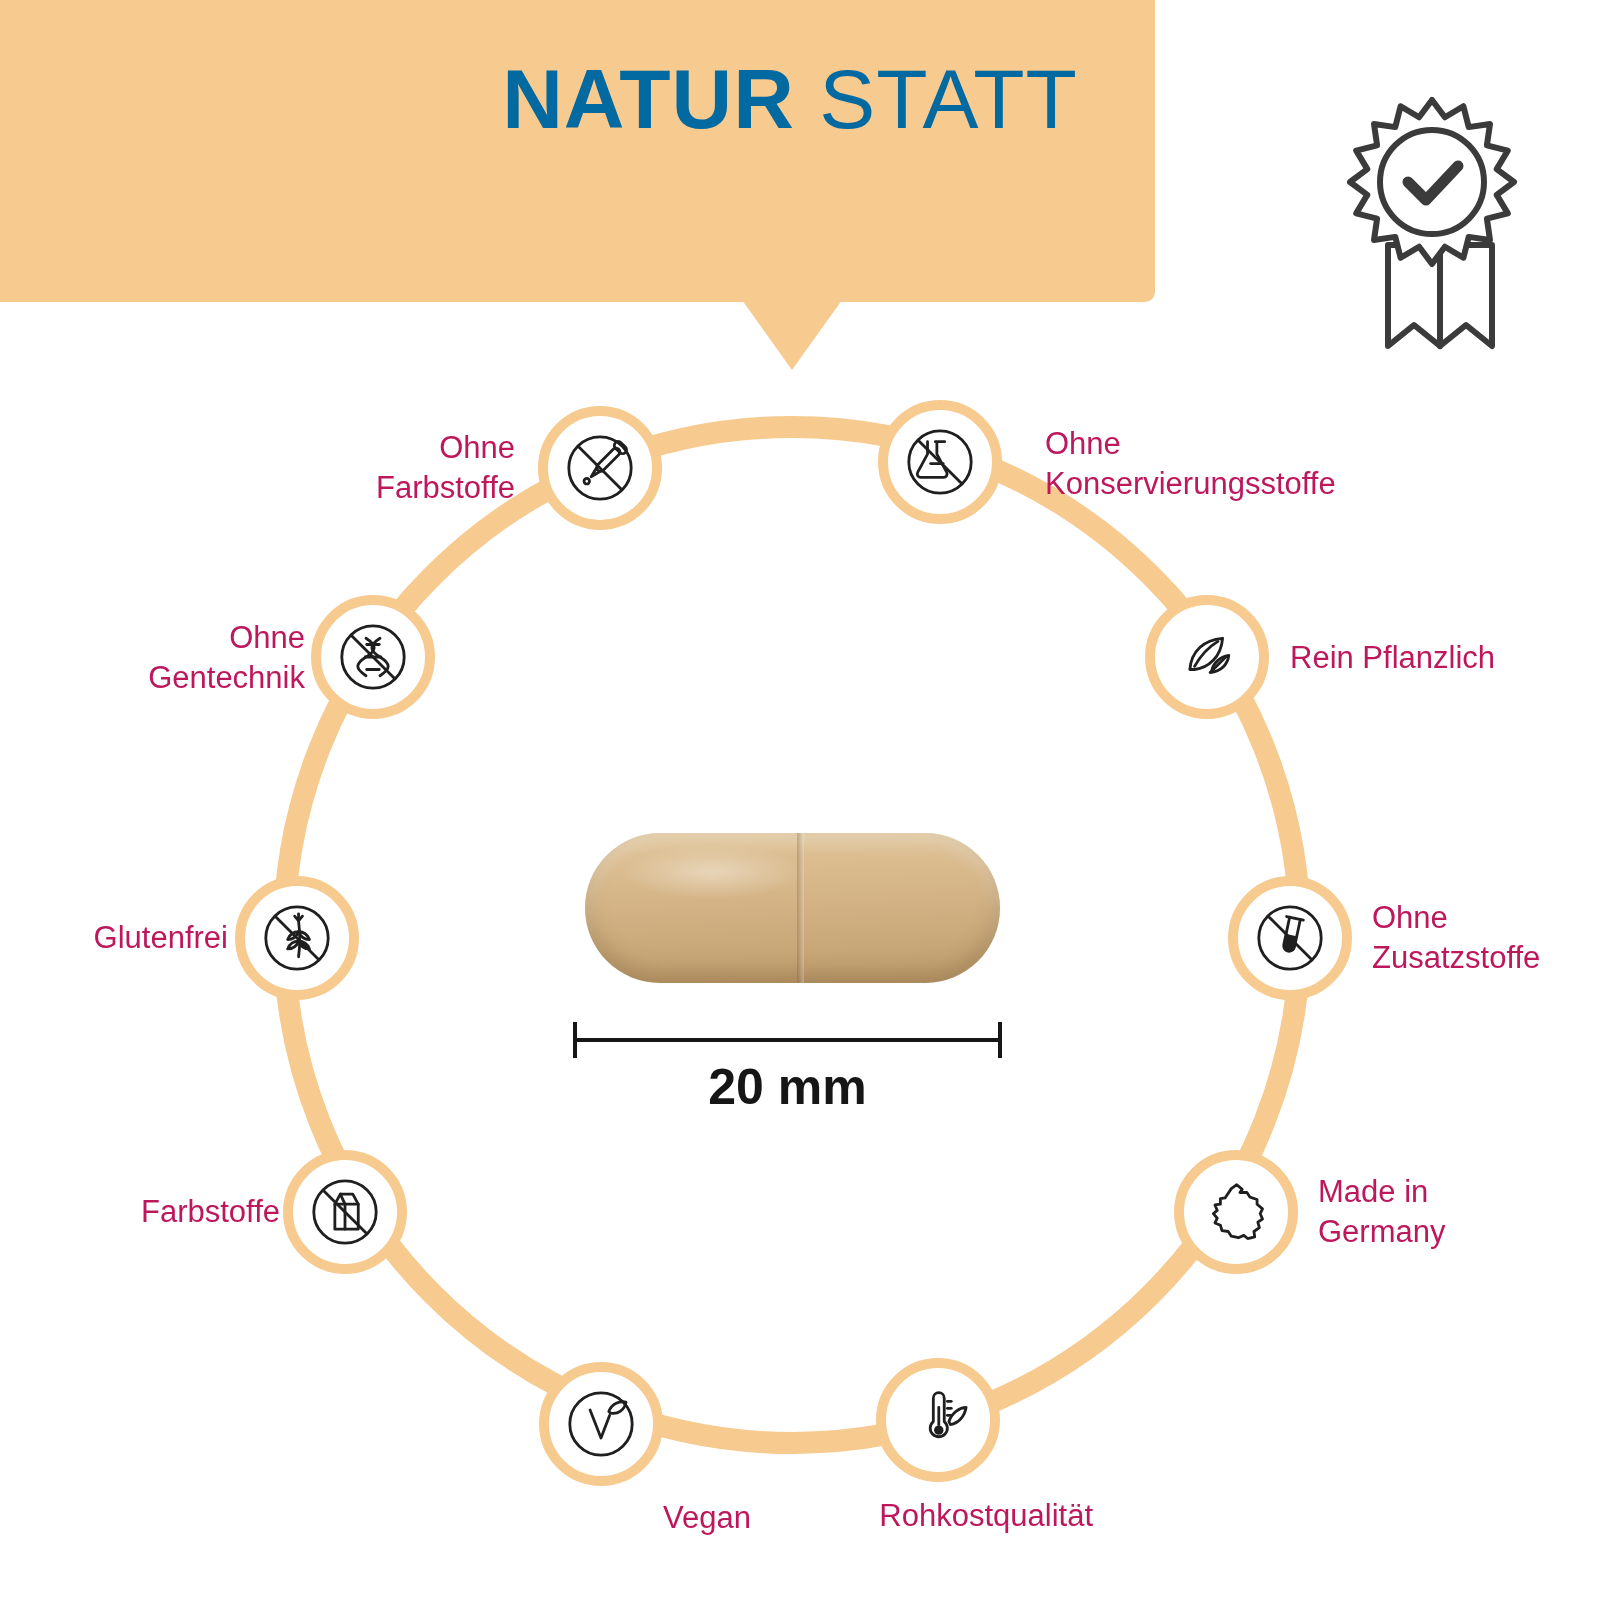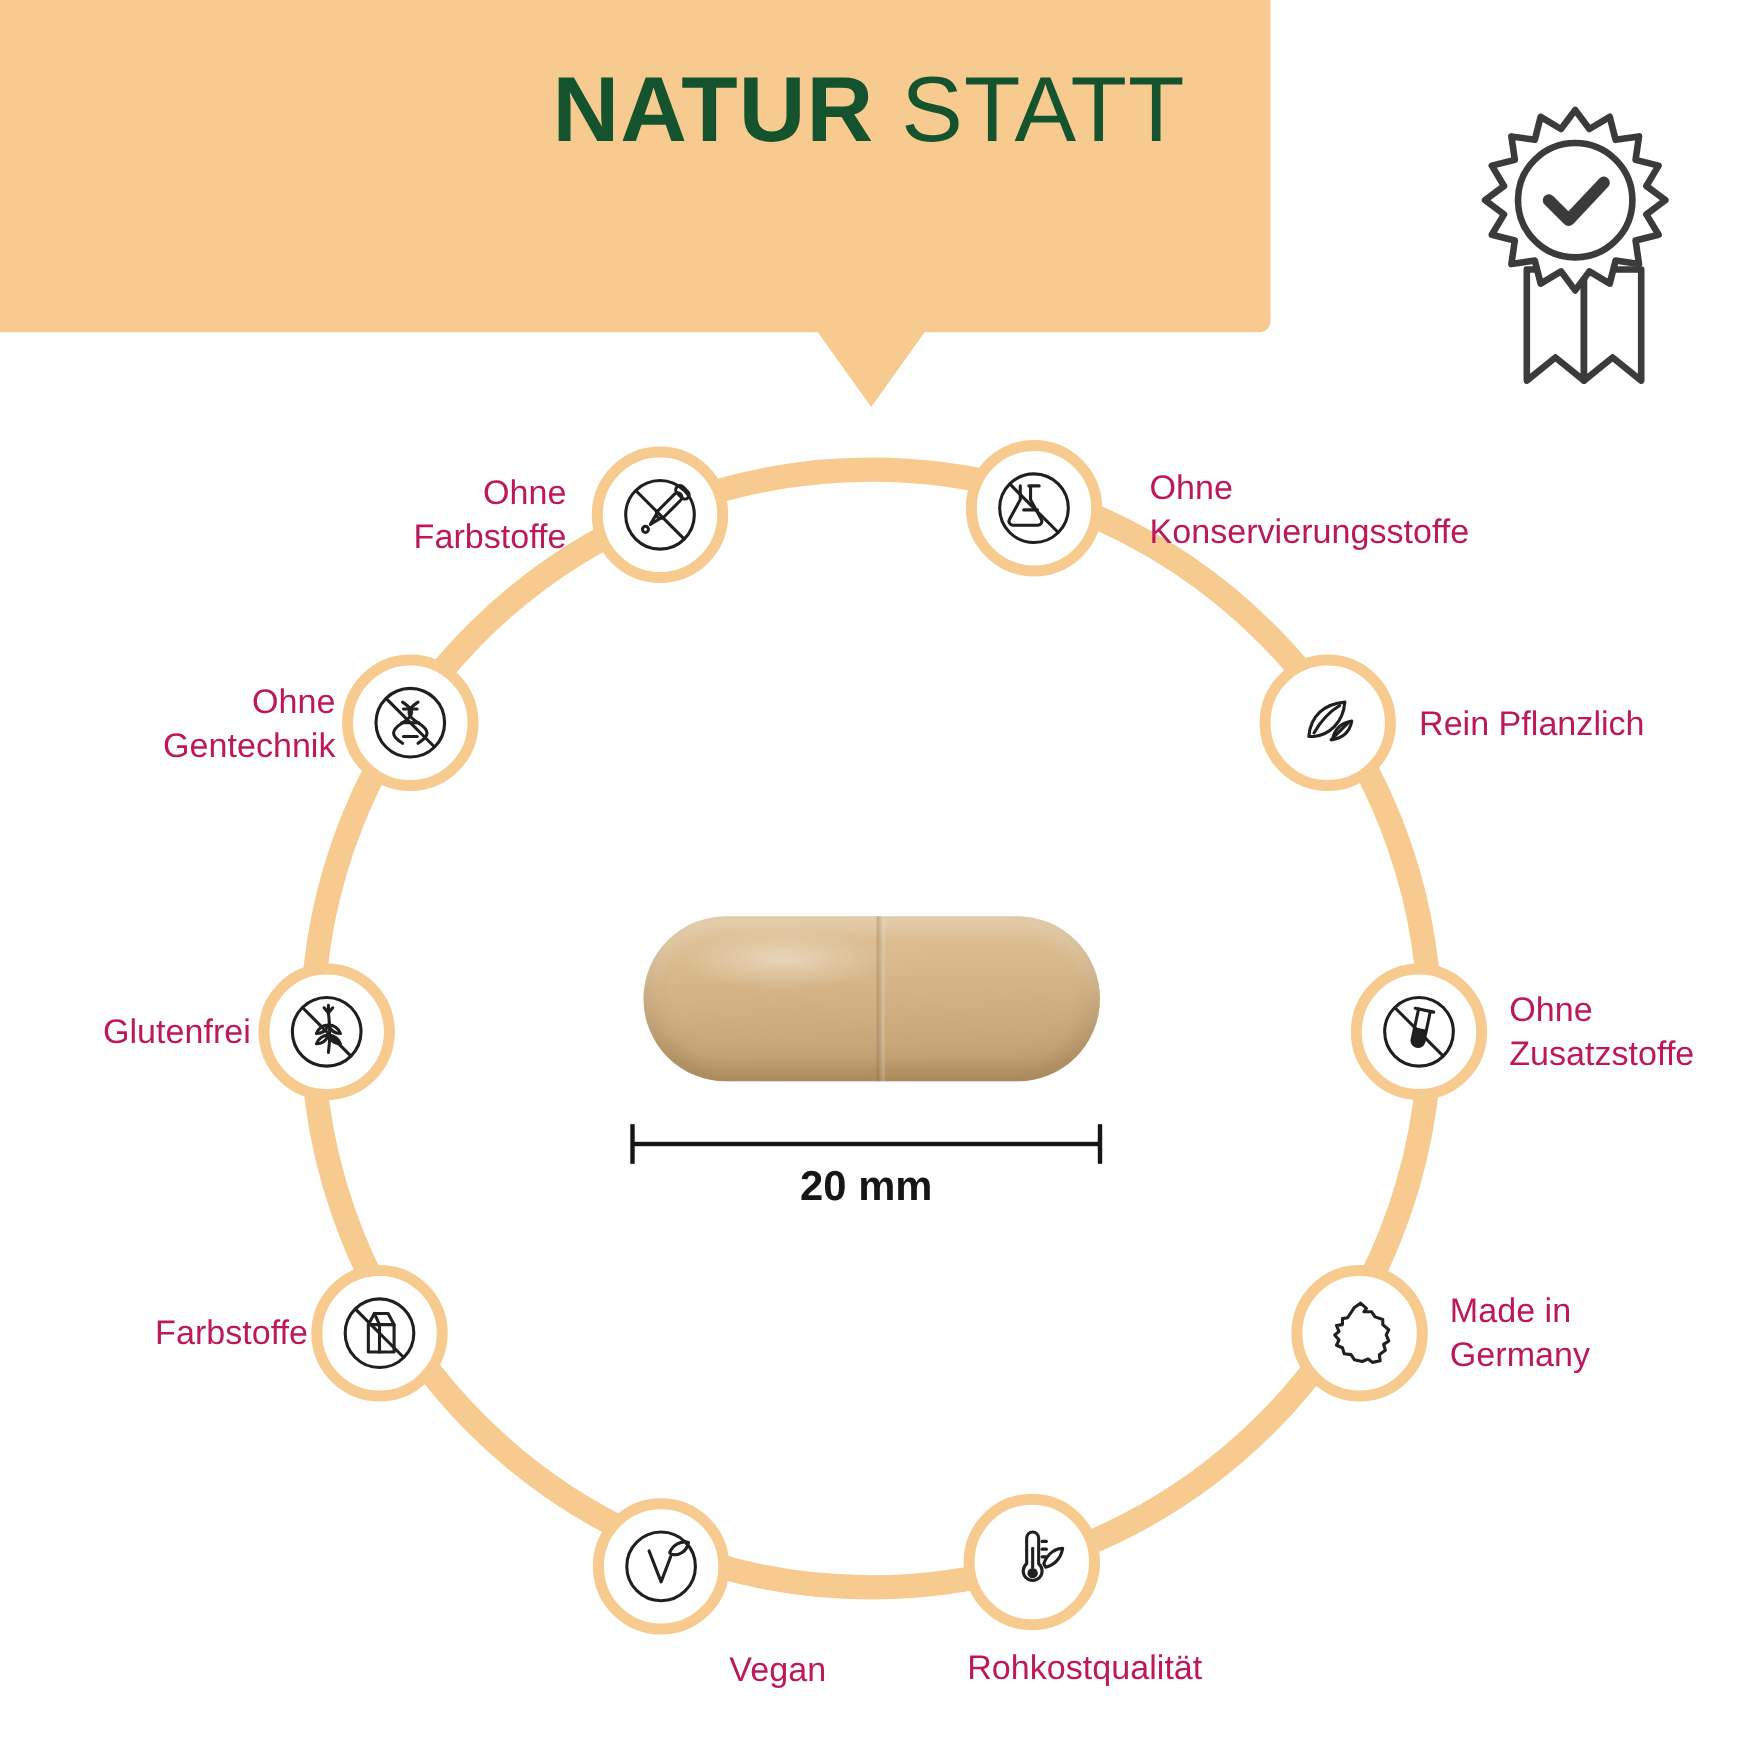--- a/index.html
+++ b/index.html
@@ -18,21 +18,21 @@
     position:absolute;left:0;top:0;width:1155px;height:302px;
     background:var(--accent);border-radius:0 0 10px 0;
   }
   .banner-pointer{
     position:absolute;left:742px;top:300px;width:0;height:0;
     border-left:50px solid transparent;border-right:50px solid transparent;
     border-top:70px solid var(--accent);
   }
   .title{
     position:absolute;left:210px;top:48px;width:1160px;text-align:center;
-    color:#14532d;line-height:102px;font-size:84px;letter-spacing:1px;
+    color:#0369a1;line-height:102px;font-size:84px;letter-spacing:1px;
   }
   .title .b{font-weight:bold;}
   .title .r{font-weight:normal;}
 
   
   .seal{position:absolute;left:1282px;top:70px;}
   .seal svg{display:block;}
 
   
   .ring{
@@ -72,21 +72,21 @@
     background:linear-gradient(90deg,rgba(110,80,45,.30),rgba(255,255,255,.25));
   }
 
   
   .meas-line{position:absolute;left:575px;top:1038px;width:425px;height:4px;background:#161616;}
   .meas-tick{position:absolute;top:1022px;width:4px;height:36px;background:#161616;}
   .meas-tick.left{left:573px;}
   .meas-tick.right{left:998px;}
   .meas-label{
     position:absolute;left:600px;top:1058px;width:375px;text-align:center;
-    font-size:38px;font-weight:bold;color:#161616;
+    font-size:50px;font-weight:bold;color:#161616;
   }
 
   .icon-art{stroke:#1F1F1F;stroke-width:3.6;fill:none;stroke-linecap:round;stroke-linejoin:round;}
 </style>
 </head>
 <body>
 
 <div class="banner"></div>
 <div class="banner-pointer"></div>
 <div class="title">

